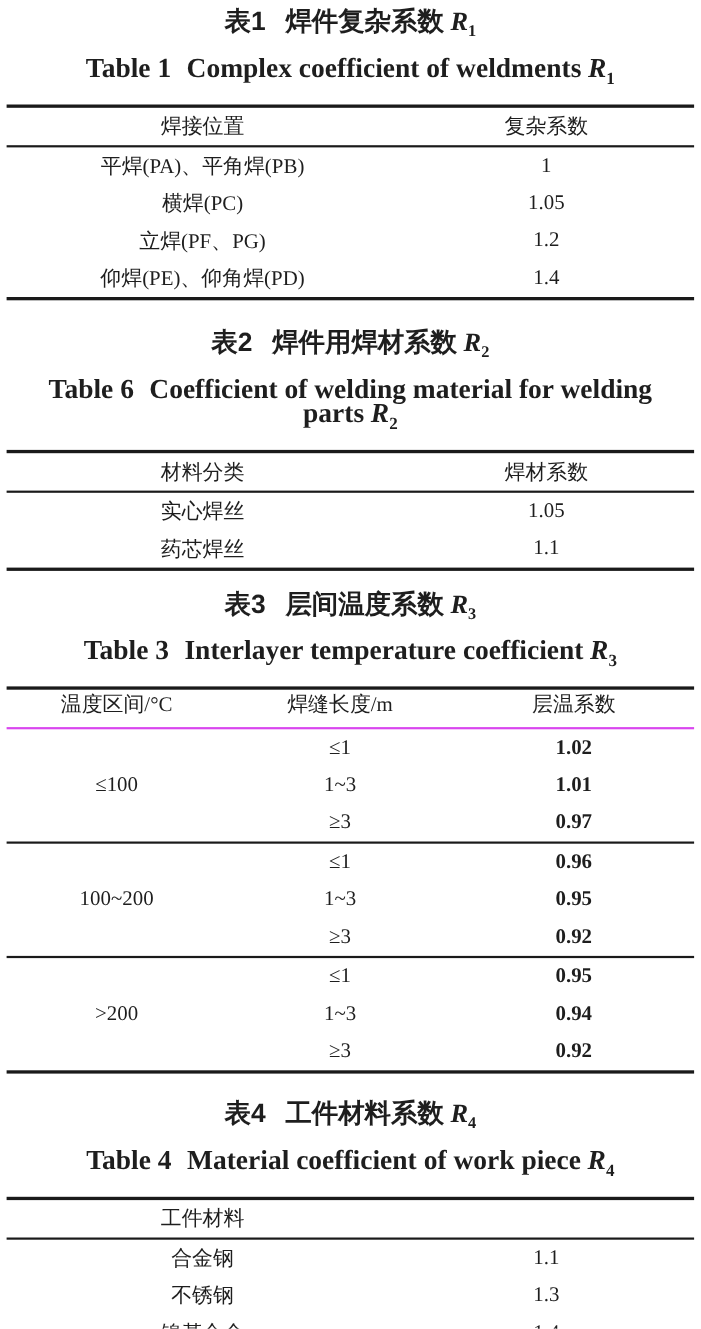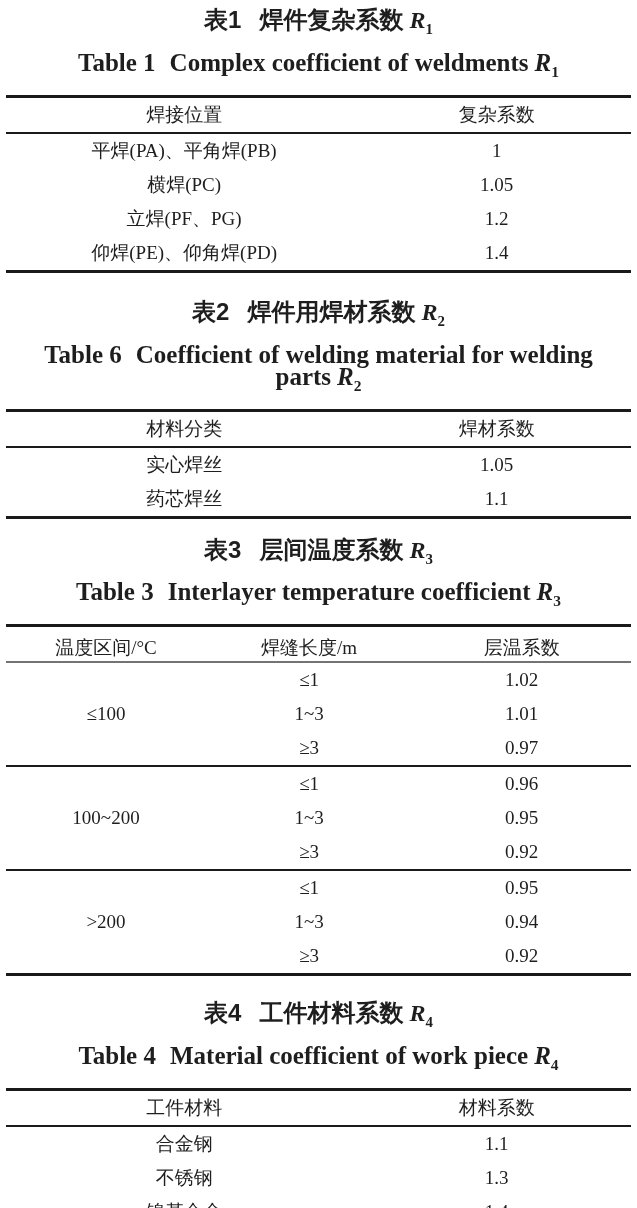--- a/index.html
+++ b/index.html
@@ -63,39 +63,39 @@
   .trow {
     display: flex;
     height: 34px;
     align-items: center;
   }
   .c { text-align: center; }
   .c1 { width: 57%; }
   .c2 { width: 43%; }
 
   
-  .t3head { display: flex; height: 34px; align-items: flex-end; border-bottom: 2px solid #737373; }
+  .t3head { display: flex; height: 34px; align-items: flex-start; border-bottom: 2px solid #d946ef; }
   .t3c1 { width: 32%; text-align: center; }
   .t3c2 { width: 33%; text-align: center; font-family: Liberation Serif, serif; }
   .t3c3 { width: 35%; text-align: center; font-family: Liberation Mono, monospace; }
   .t3group {
     display: flex;
     border-bottom: 2px solid #1a1a1a;
   }
   .t3group:last-child { border-bottom: none; }
   .t3range {
     width: 32%;
     display: flex;
     align-items: center;
     justify-content: center;
   }
   .t3rows { width: 68%; }
   .t3row { display: flex; height: 34px; align-items: center; }
   .t3rc2 { width: 48.53%; text-align: center; }
-  .t3rc3 { width: 51.47%; text-align: center; }
+  .t3rc3 { width: 51.47%; text-align: center; font-weight: bold; }
 </style>
 </head>
 <body>
 
 <section class="block b1">
   <div class="cap-zh">
     <span class="zl">表1</span><span>焊件复杂系数</span><span class="sym"><em>R</em><sub>1</sub></span>
   </div>
   <div class="cap-en">
     <span class="el">Table 1</span><span>Complex coefficient of weldments</span><span class="sym"><em>R</em><sub>1</sub></span>
@@ -220,21 +220,20 @@
 <section class="block b4">
   <div class="cap-zh">
     <span class="zl">表4</span><span>工件材料系数</span><span class="sym"><em>R</em><sub>4</sub></span>
   </div>
   <div class="cap-en">
     <span class="el">Table 4</span><span>Material coefficient of work piece</span><span class="sym"><em>R</em><sub>4</sub></span>
   </div>
   <div class="tbl">
     <div class="thead">
       <div class="c c1">工件材料</div>
-      <div class="c c2">材料系数</div>
     </div>
     <div class="trow">
       <div class="c c1">合金钢</div>
       <div class="c c2">1.1</div>
     </div>
     <div class="trow">
       <div class="c c1">不锈钢</div>
       <div class="c c2">1.3</div>
     </div>
     <div class="trow">

